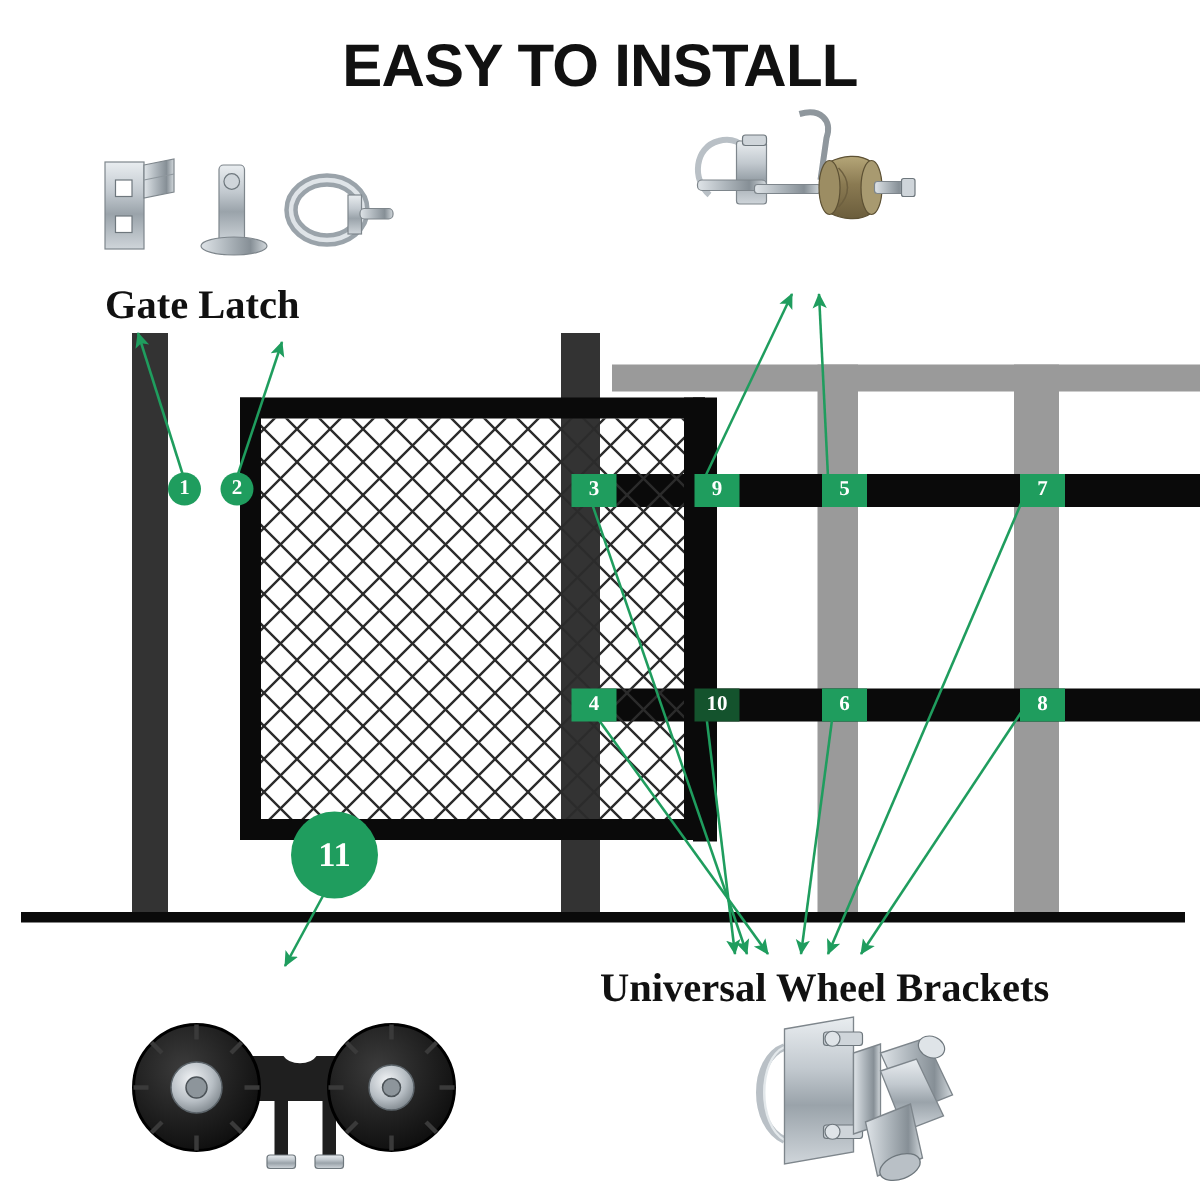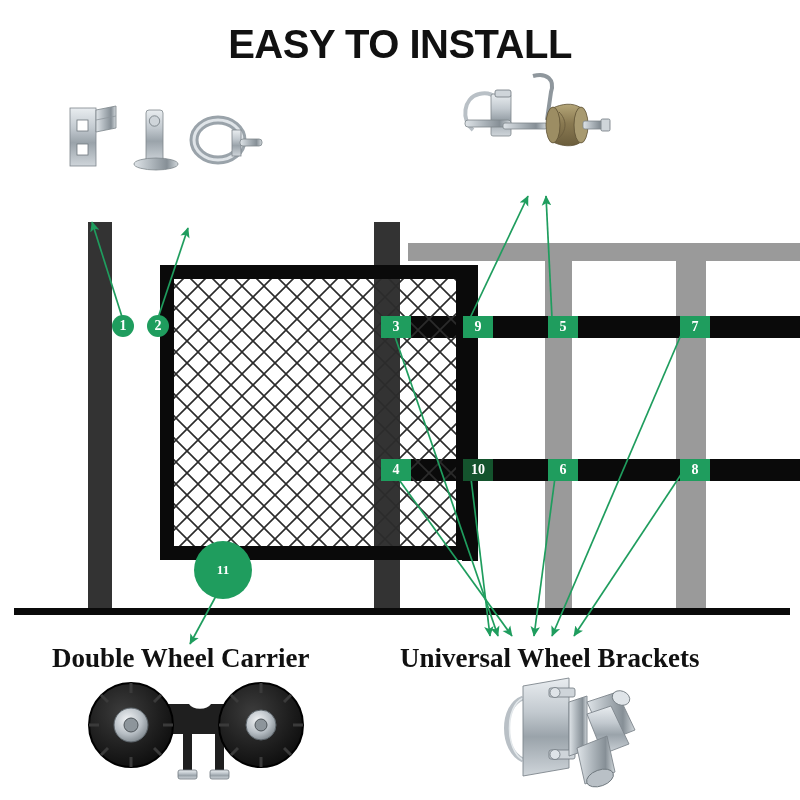--- a/index.html
+++ b/index.html
@@ -42,21 +42,21 @@
     display:flex; align-items:center; justify-content:center;
     height:22px;
   }
   .badge-ci {
     background:#1f9d5e; color:#fff; border-radius:50%;
     font-family:"Liberation Serif", serif;
     font-weight:bold;
     display:flex; align-items:center; justify-content:center;
   }
   .badge-sm { width:22px; height:22px; font-size:14px; }
-  .badge-lg { width:58px; height:58px; font-size:13px; }
+  .badge-lg { width:58px; height:58px; font-size:23px; }
 
   
   #arrows, #meshsvg { position:absolute; left:0; top:0; pointer-events:none; }
 
   
   .hw { position:absolute; }
 </style>
 </head>
 <body>
 
@@ -256,21 +256,21 @@
     </g>
     <g>
       <path d="M92,30 L122,20 L140,58 L110,70 Z" fill="url(#mtl2)" stroke="#7e868c" stroke-width="0.9"></path>
       <path d="M92,42 L116,34 L134,72 L108,82 Z" fill="url(#mtl)" stroke="#7e868c" stroke-width="0.9"></path>
       <ellipse cx="126" cy="26" rx="9" ry="7" transform="rotate(22 126 26)" fill="#dfe4e8" stroke="#6e777d" stroke-width="0.8"></ellipse>
       <path d="M82,76 L112,64 L120,100 L90,112 Z" fill="url(#mtl2)" stroke="#7e868c" stroke-width="0.9"></path>
       <ellipse cx="105" cy="106" rx="14" ry="8" transform="rotate(-20 105 106)" fill="#b9c0c6" stroke="#6e777d" stroke-width="0.9"></ellipse>
     </g>
   </svg>
 
-  <div class="abs seclabel" id="lbl-carrier">Double Wheel Carrier</div>
+  <div class="abs seclabel" id="lbl-gate-latch">Gate Latch</div>
   <div class="abs seclabel" id="lbl-brackets">Universal Wheel Brackets</div>
 
   <div id="badges">
       <div class="abs badge-ci badge-sm" style="left: 112px; top: 315px; background: rgb(31, 157, 94);">1</div>
       <div class="abs badge-ci badge-sm" style="left: 147px; top: 315px; background: rgb(31, 157, 94);">2</div>
       <div class="abs badge-sq badge-sm" style="width: 30px; left: 381px; top: 316px; background: rgb(31, 157, 94);">3</div>
       <div class="abs badge-sq badge-sm" style="width: 30px; left: 381px; top: 459px; background: rgb(31, 157, 94);">4</div>
       <div class="abs badge-sq badge-sm" style="width: 30px; left: 548px; top: 316px; background: rgb(31, 157, 94);">5</div>
       <div class="abs badge-sq badge-sm" style="width: 30px; left: 548px; top: 459px; background: rgb(31, 157, 94);">6</div>
       <div class="abs badge-sq badge-sm" style="width: 30px; left: 680px; top: 316px; background: rgb(31, 157, 94);">7</div>

